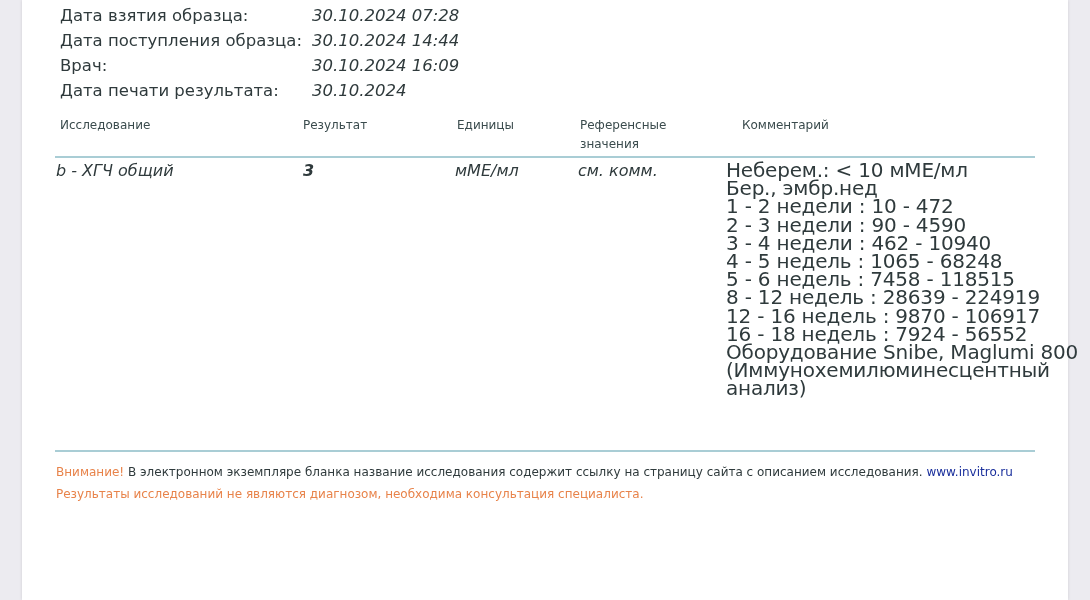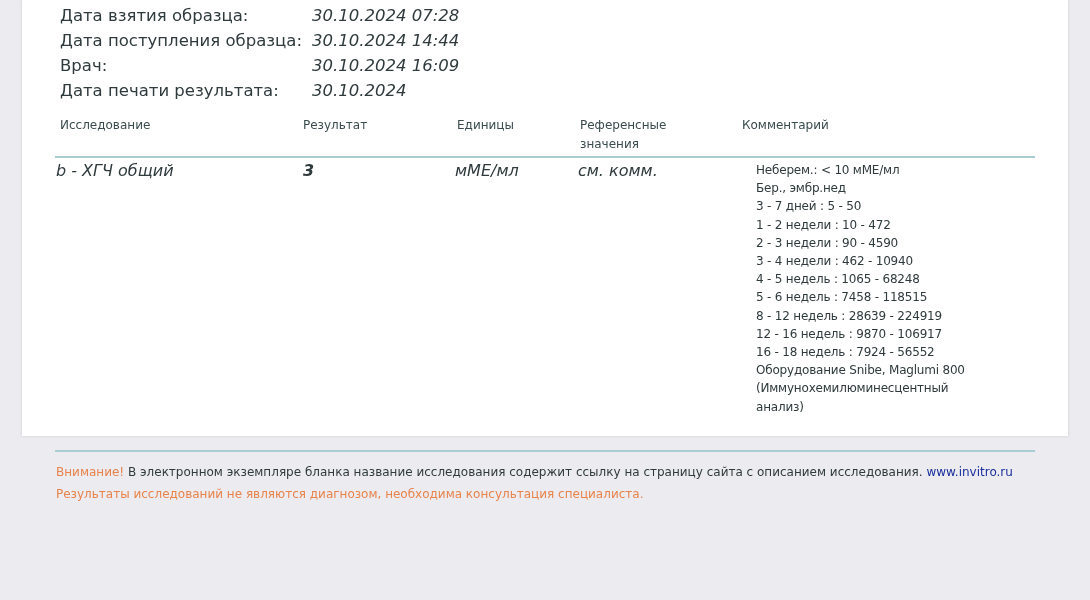--- a/index.html
+++ b/index.html
@@ -3,34 +3,34 @@
 <meta charset="utf-8">
 <style>
   html, body { margin: 0; padding: 0; }
   body {
     width: 1090px; height: 600px; overflow: hidden; position: relative;
     background: #ecebf0;
     font-family: "DejaVu Sans", sans-serif;
     color: #2f3a3c;
   }
   .page {
-    position: absolute; left: 22px; top: 0; width: 1046px; height: 436px;
+    position: absolute; left: 22px; top: 0; width: 1046px; height: 600px;
     background: #ffffff;
     box-shadow: 0 0 3px rgba(0,0,0,0.12);
   }
   .info { position: absolute; left: 38px; top: 3px; }
   .info-row { height: 25px; line-height: 25px; font-size: 16.5px; white-space: nowrap; position: relative; }
   .info-label { position: absolute; left: 0; }
   .info-value { position: absolute; left: 252px; font-style: italic; }
 
   .th { position: absolute; top: 116px; font-size: 12px; line-height: 19px; color: #3a4b4d; white-space: nowrap; }
   .hline { position: absolute; left: 33px; width: 980px; height: 2px; background: #a9cdd5; }
   .td { position: absolute; top: 161px; font-size: 16px; line-height: 19px; white-space: nowrap; color: #2f3a3c; font-style: italic; }
   .result { font-weight: bold; }
-  .comment { position: absolute; left: 734px; top: 161px; font-size: 12px; line-height: 18.2px; letter-spacing: -0.2px; color: #2f3a3c; }
+  .comment { position: absolute; left: 704px; top: 161px; font-size: 20px; line-height: 18.2px; letter-spacing: -0.2px; color: #2f3a3c; }
   .comment div { white-space: nowrap; }
 
   .notice { position: absolute; left: 34px; top: 462px; font-size: 12px; line-height: 21.5px; width: 1000px; }
   .orange { color: #e8834a; }
   .dark { color: #2f3a3c; }
   .link { color: #1a2f9c; text-decoration: none; }
 </style>
 </head>
 <body>
 
@@ -67,21 +67,20 @@
   <div class="hline" style="top:156px"></div>
 
   <div class="td" style="left:34px">b - ХГЧ общий</div>
   <div class="td result" style="left:281px">3</div>
   <div class="td" style="left:433px">мМЕ/мл</div>
   <div class="td" style="left:556px">см. комм.</div>
 
   <div class="comment">
     <div>Неберем.: &lt; 10 мМЕ/мл</div>
     <div>Бер., эмбр.нед</div>
-    <div>3 - 7 дней : 5 - 50</div>
     <div>1 - 2 недели : 10 - 472</div>
     <div>2 - 3 недели : 90 - 4590</div>
     <div>3 - 4 недели : 462 - 10940</div>
     <div>4 - 5 недель : 1065 - 68248</div>
     <div>5 - 6 недель : 7458 - 118515</div>
     <div>8 - 12 недель : 28639 - 224919</div>
     <div>12 - 16 недель : 9870 - 106917</div>
     <div>16 - 18 недель : 7924 - 56552</div>
     <div>Оборудование Snibe, Maglumi 800</div>
     <div>(Иммунохемилюминесцентный</div>

